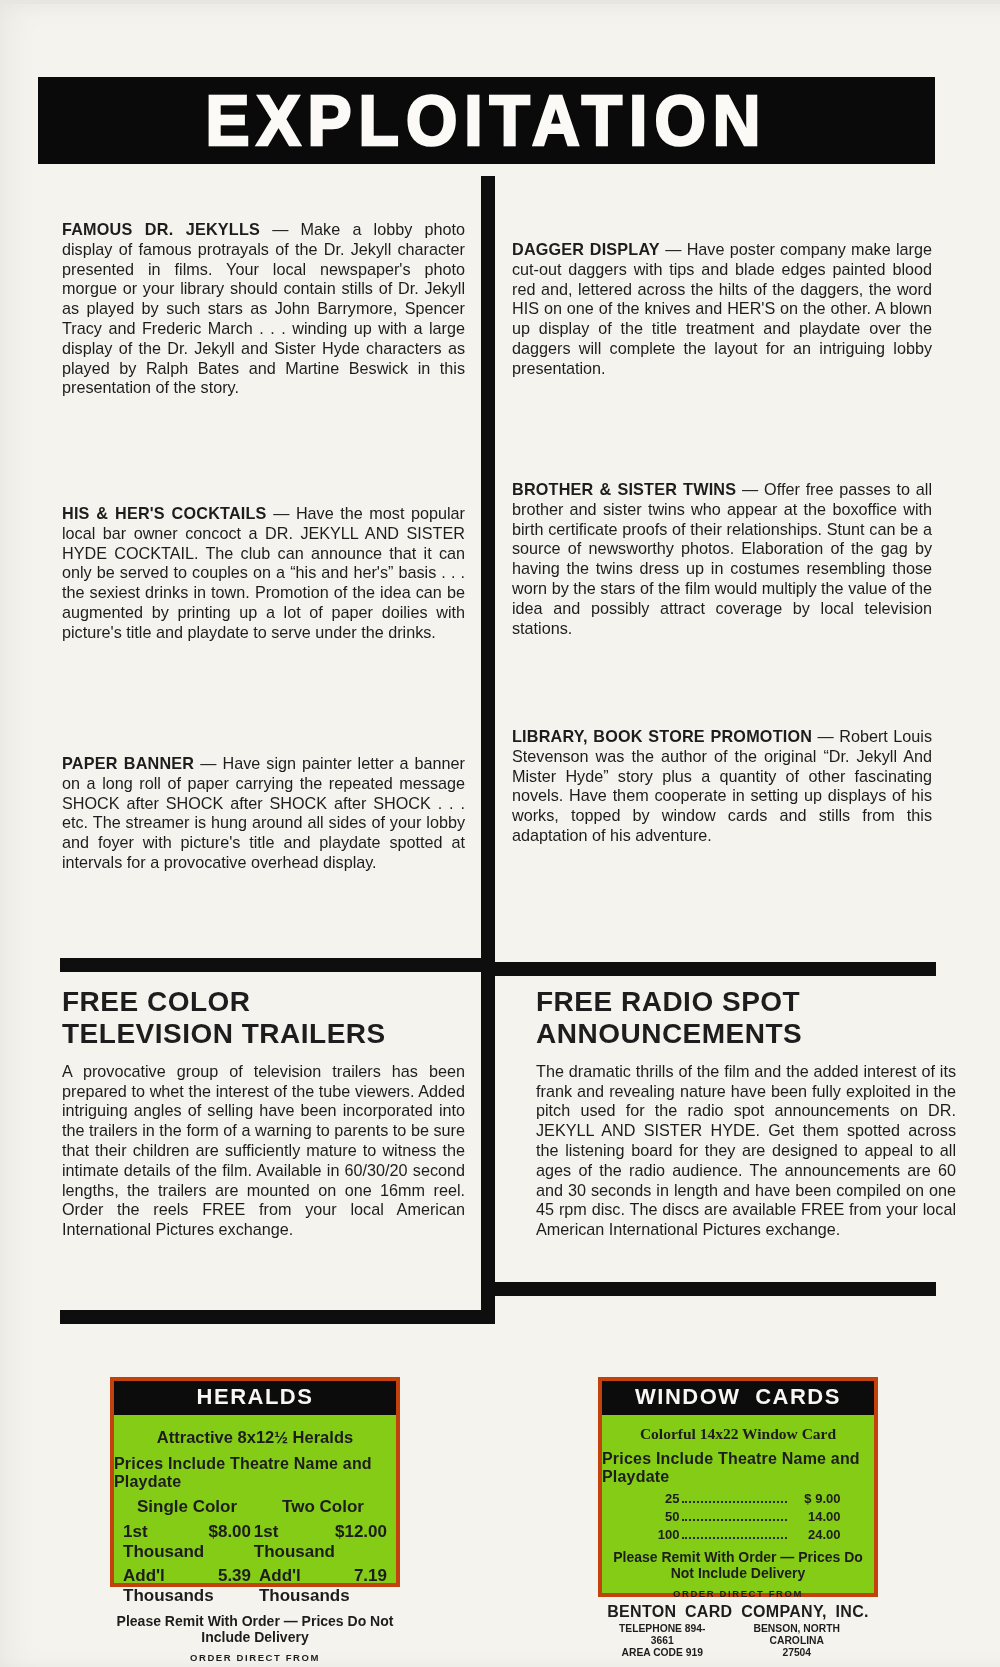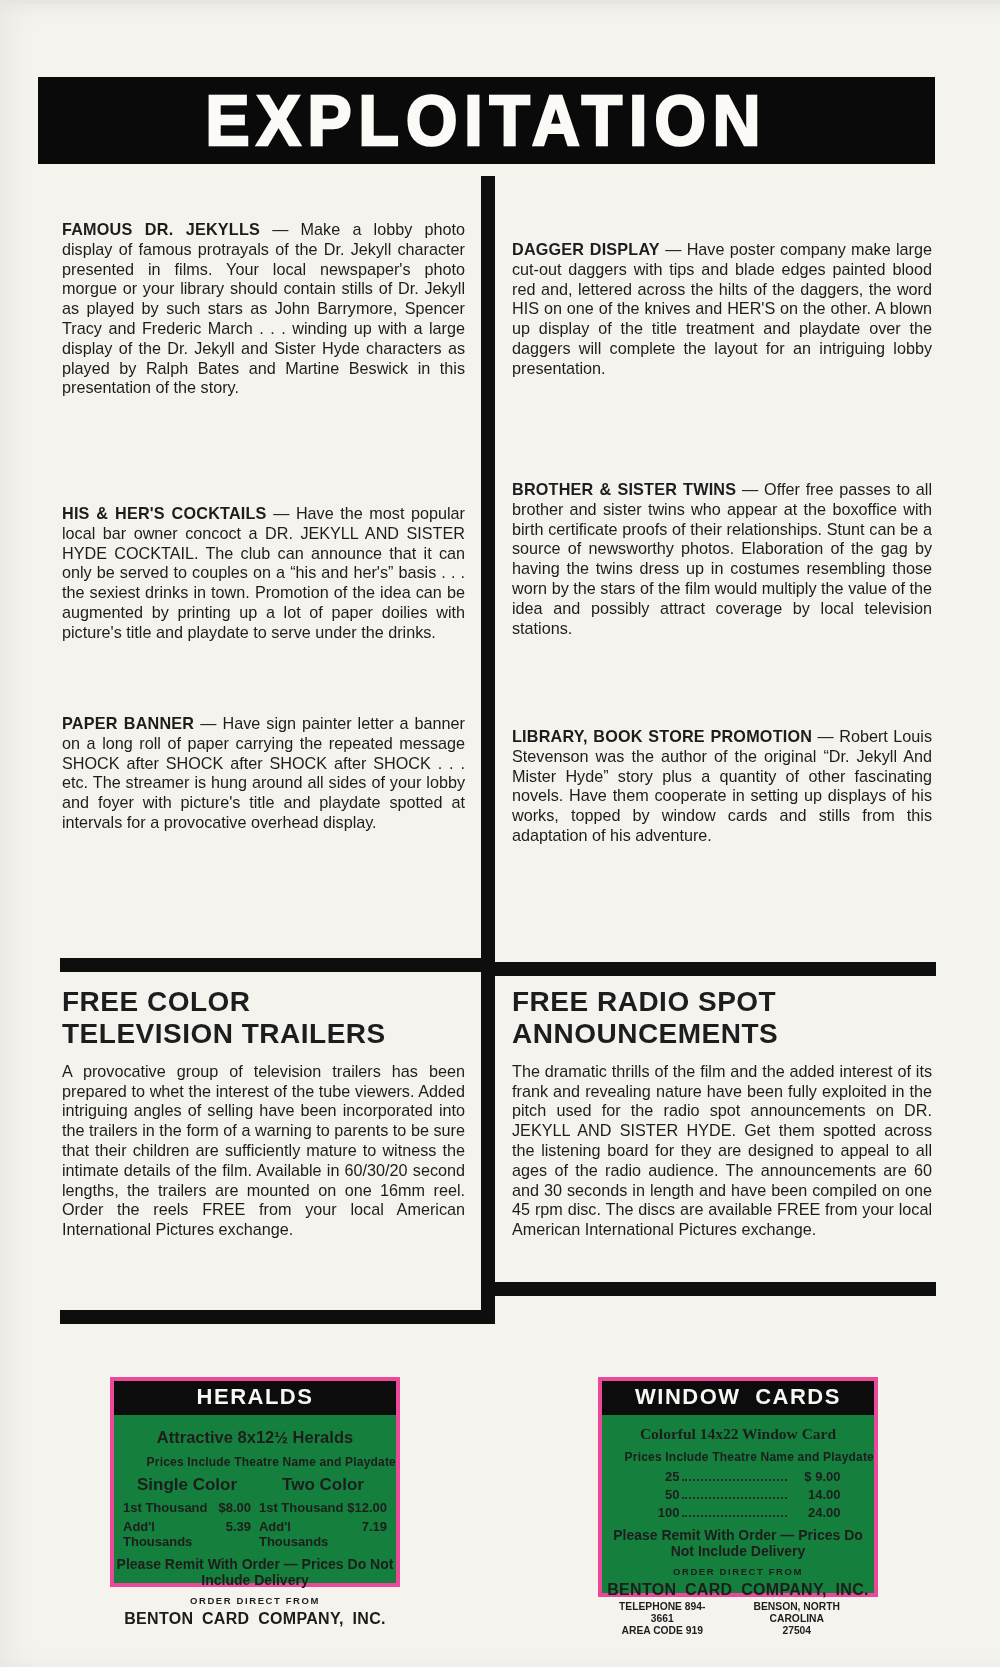--- a/index.html
+++ b/index.html
@@ -33,62 +33,62 @@
 
   
   .promo {
     position:absolute; width:403px; text-align:justify;
     font-size:16.2px; line-height:19.8px; margin:0;
   }
   .promo.rcol { width:420px; }
   .rh { font-weight:bold; letter-spacing:0.2px; }
   #promo-l0 { left:62px;  top:216px; }
   #promo-l1 { left:62px;  top:500px; }
-  #promo-l2 { left:62px;  top:710px; }
+  #promo-l2 { left:62px;  top:750px; }
   #promo-r0 { left:512px; top:236px; }
   #promo-r1 { left:512px; top:476px; }
   #promo-r2 { left:512px; top:723px; }
 
   
   .free { position:absolute; width:403px; }
   .free.rcol { width:420px; }
   #free-tv    { left:62px;  top:982px; }
-  #free-radio { left:512px; top:982px; }
+  #free-radio { left:536px; top:982px; }
   .free-head {
     font-size:28px; font-weight:bold; line-height:1.14;
     letter-spacing:0.5px; margin:0 0 12px 0;
   }
   .free-body { text-align:justify; font-size:16.2px; line-height:19.8px; margin:0; }
 
   
   .card {
-    position:absolute; top:1373px; background:#15803d;
-    border:4px solid #ec4899; box-sizing:border-box;
+    position:absolute; top:1373px; background:#84cc16;
+    border:4px solid #c2410c; box-sizing:border-box;
   }
   #heralds-card { left:110px; width:290px; height:210px; }
   #window-card  { left:598px; width:280px; height:220px; }
   .card-header {
     background:#0c0c0c; color:#f8f7f3; text-align:center;
     font-weight:bold; font-size:22px; letter-spacing:1.5px;
     padding:4px 0 6px 0; line-height:1.1;
   }
   #window-card .card-header { word-spacing:7px; }
 
   .c-sub   { text-align:center; font-weight:bold; font-size:16.5px; margin-top:13px; }
   #window-card .c-sub { font-size:15.5px; margin-top:10px;font-family:Liberation Serif, serif; }
-  .c-note  { text-align:right; font-weight:bold; font-size:12px; margin-top:8px; letter-spacing:0.2px; }
+  .c-note  { text-align:left; font-weight:bold; font-size:16px; margin-top:8px; letter-spacing:0.2px; }
   #window-card .c-note { margin-top:7px; }
   .c-remit { text-align:center; font-weight:bold; font-size:14px; margin-top:7px; }
   .c-order { text-align:center; font-weight:bold; font-size:9.5px; letter-spacing:1.6px; margin-top:7px; }
   .c-company { text-align:center; font-weight:bold; font-size:16px; margin-top:4px; word-spacing:4px; letter-spacing:0.3px; }
 
   .h-cols { display:flex; justify-content:space-between; padding:0 9px; margin-top:6px; }
   .h-col { width:48.5%; }
   .h-col-head { text-align:center; font-weight:bold; font-size:17px; }
-  .h-row { display:flex; justify-content:space-between; font-weight:bold; font-size:13px; margin-top:4.5px; }
+  .h-row { display:flex; justify-content:flex-end; font-weight:bold; font-size:17px; margin-top:4.5px; }
 
   .w-prices { width:205px; margin:5px auto 0 auto; }
   .w-row { display:flex; align-items:baseline; font-weight:bold; font-size:13px; margin-top:3px; }
   .w-qty { width:44px; text-align:right; }
   .w-leader { flex:1; border-bottom:2px dotted #2a2a2a; margin:0 2px 3px 2px; }
   .w-price { width:52px; text-align:right; }
 
   .w-foot { display:flex; justify-content:space-between; padding:0 6px; margin-top:2px;gap:9px; }
   .w-foot-col { font-weight:bold; font-size:10.3px; line-height:1.18; text-align:center; }
 </style>

